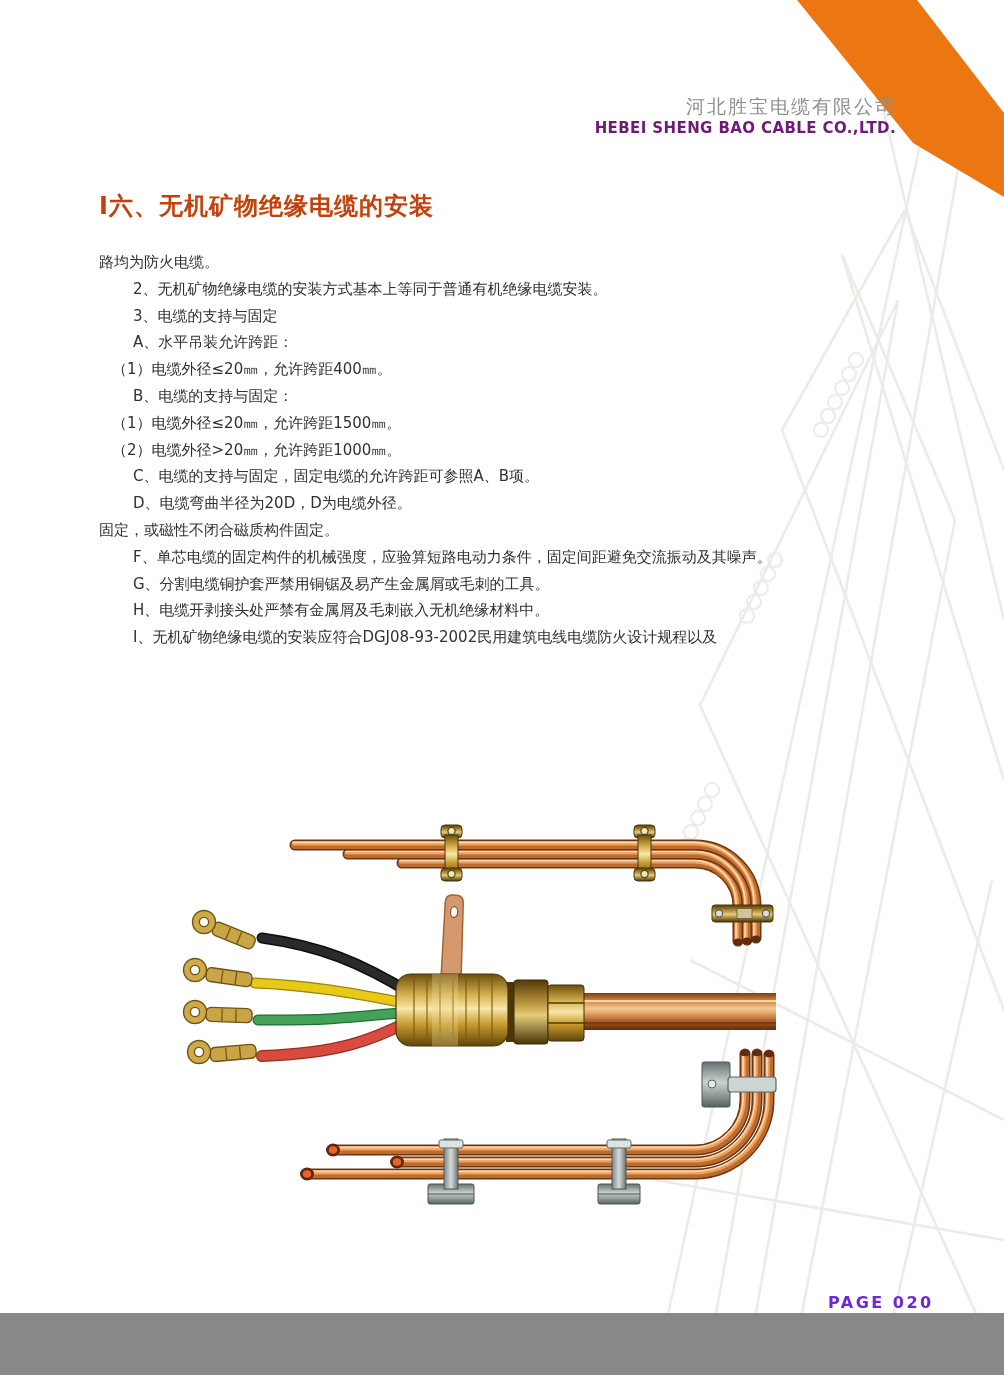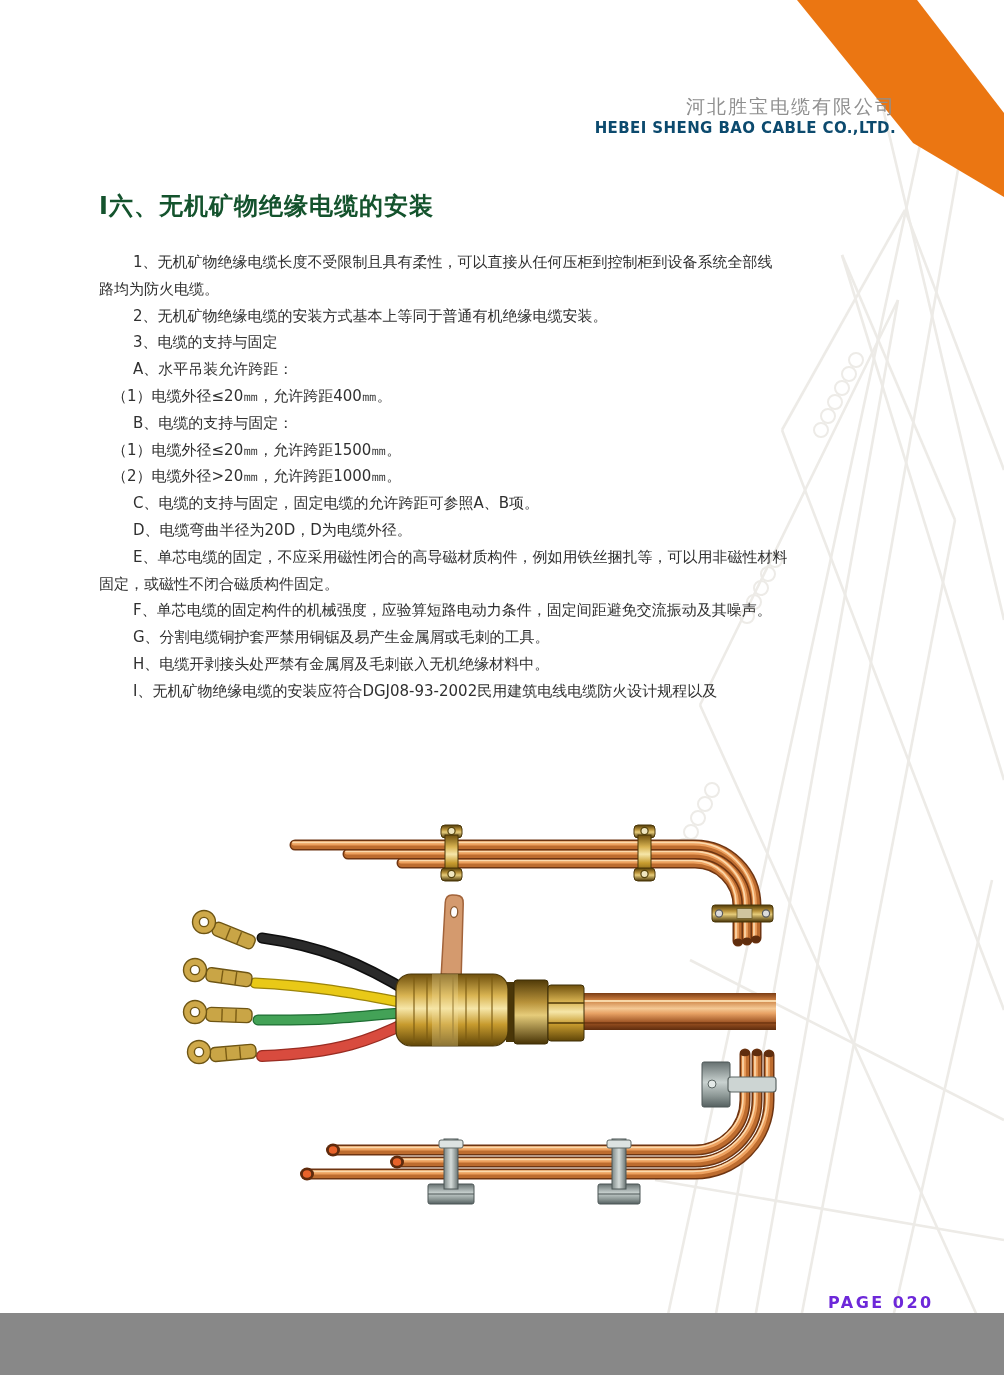--- a/index.html
+++ b/index.html
@@ -9,24 +9,24 @@
     font-family:"DejaVu Sans",sans-serif;
   }
   .watermark{position:absolute;left:0;top:0;z-index:0;pointer-events:none;}
   .corner-accent{
     position:absolute;left:780px;top:0;width:224px;height:210px;z-index:2;
     background:#EB7612;
     clip-path:polygon(7.6% 0%, 61.2% 0%, 100% 53.8%, 100% 93.8%, 59.4% 68.1%);
   }
   .header{position:absolute;right:108px;top:94px;text-align:right;z-index:3;}
   .company-cn{font-size:19px;letter-spacing:2px;color:#8f8f8f;line-height:24px;}
-  .company-en{font-size:15px;font-weight:bold;letter-spacing:0.4px;color:#0c4a6e;line-height:20px;}
+  .company-en{font-size:15px;font-weight:bold;letter-spacing:0.4px;color:#701a75;line-height:20px;}
   .section-title{
     position:absolute;left:99px;top:190px;z-index:3;
-    font-size:24px;font-weight:bold;color:#14532d;letter-spacing:1px;
+    font-size:24px;font-weight:bold;color:#c2410c;letter-spacing:1px;
   }
   .body-text{
     position:absolute;left:99px;top:249px;width:816px;z-index:3;
     font-size:15px;line-height:26.8px;color:#303030;
   }
   .body-line{white-space:nowrap;}
   .body-line.ind2{padding-left:34px;}
   .body-line.ind1{padding-left:13px;}
   .figures{position:absolute;left:0;top:0;z-index:3;pointer-events:none;}
   .page-number{
@@ -86,32 +86,30 @@
 
   <div class="header">
     <div class="company-cn">河北胜宝电缆有限公司</div>
     <div class="company-en">HEBEI SHENG BAO CABLE CO.,LTD.</div>
   </div>
 
   <div class="section-title">I六、无机矿物绝缘电缆的安装</div>
 
   <div class="body-text">
 
-  <div class="body-line ind2">1、无机矿物绝缘电缆长度不受限制且具有柔性，可以直接从任何压柜到控制柜到设备系统全部线</div>
       <div class="body-line ind0">路均为防火电缆。</div>
       <div class="body-line ind2">2、无机矿物绝缘电缆的安装方式基本上等同于普通有机绝缘电缆安装。</div>
       <div class="body-line ind2">3、电缆的支持与固定</div>
       <div class="body-line ind2">A、水平吊装允许跨距：</div>
       <div class="body-line ind1">（1）电缆外径≤20㎜，允许跨距400㎜。</div>
       <div class="body-line ind2">B、电缆的支持与固定：</div>
       <div class="body-line ind1">（1）电缆外径≤20㎜，允许跨距1500㎜。</div>
       <div class="body-line ind1">（2）电缆外径&gt;20㎜，允许跨距1000㎜。</div>
       <div class="body-line ind2">C、电缆的支持与固定，固定电缆的允许跨距可参照A、B项。</div>
       <div class="body-line ind2">D、电缆弯曲半径为20D，D为电缆外径。</div>
-      <div class="body-line ind2">E、单芯电缆的固定，不应采用磁性闭合的高导磁材质构件，例如用铁丝捆扎等，可以用非磁性材料</div>
       <div class="body-line ind0">固定，或磁性不闭合磁质构件固定。</div>
       <div class="body-line ind2">F、单芯电缆的固定构件的机械强度，应验算短路电动力条件，固定间距避免交流振动及其噪声。</div>
       <div class="body-line ind2">G、分割电缆铜护套严禁用铜锯及易产生金属屑或毛刺的工具。</div>
       <div class="body-line ind2">H、电缆开剥接头处严禁有金属屑及毛刺嵌入无机绝缘材料中。</div>
       <div class="body-line ind2">I、无机矿物绝缘电缆的安装应符合DGJ08-93-2002民用建筑电线电缆防火设计规程以及</div>
     </div>
 
   <svg class="figures" width="1004" height="1375" viewBox="0 0 1004 1375">
     <defs>
       <linearGradient id="brassG" x1="0" y1="0" x2="0" y2="1">

